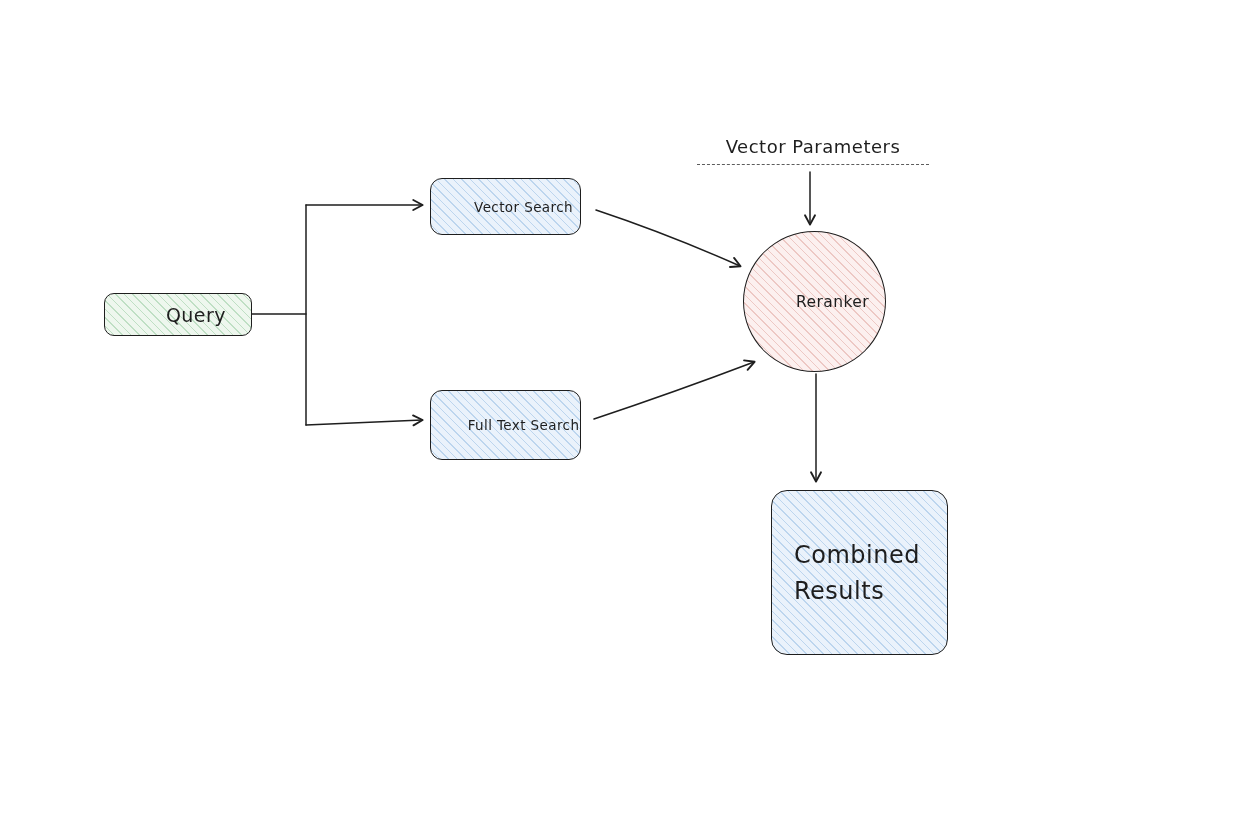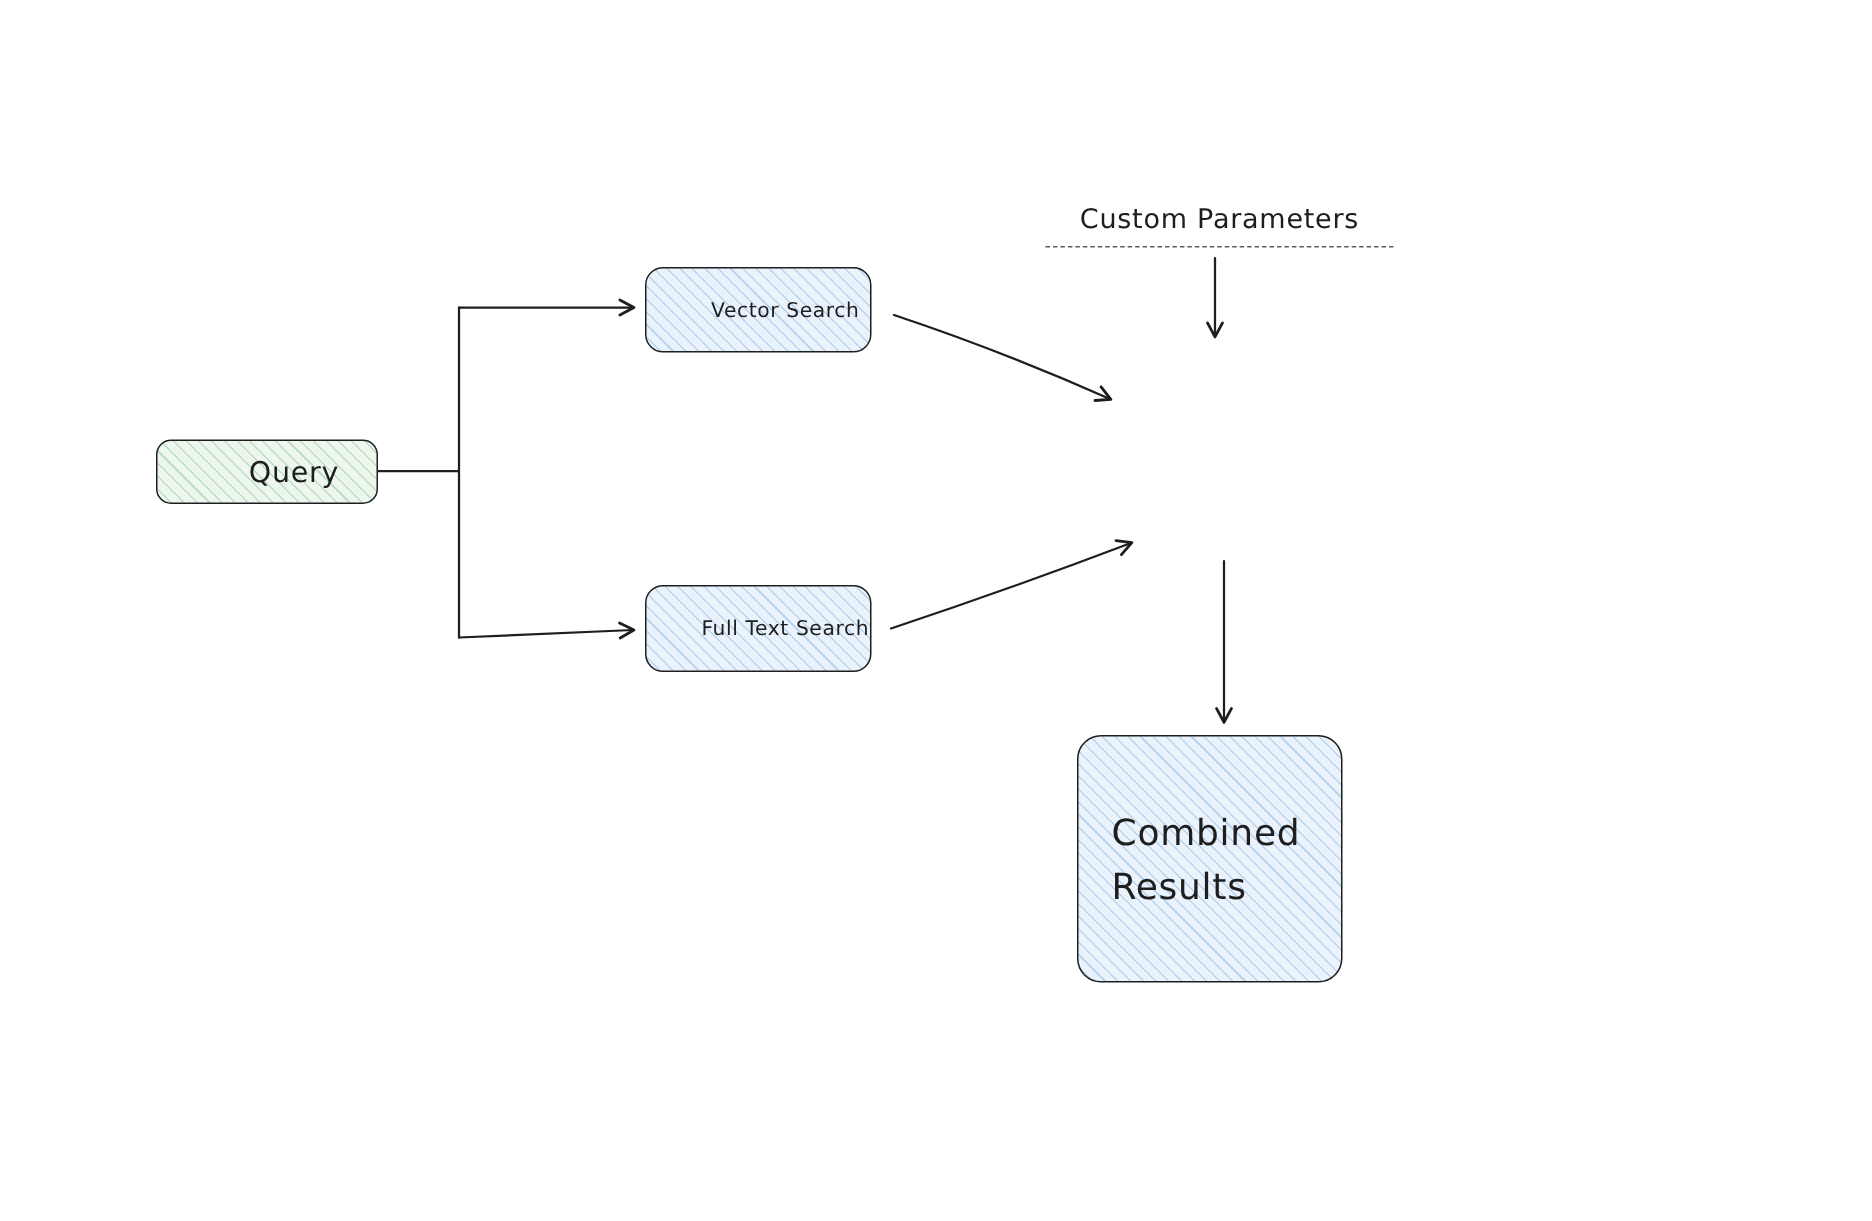--- a/index.html
+++ b/index.html
@@ -82,32 +82,32 @@
     border-radius: 10px;
     font-size: 19px;
     letter-spacing: 0.5px;
   }
   .node-vector-search {
     left: 430px; top: 178px; width: 151px; height: 57px;
     font-size: 13.5px;
     letter-spacing: 0.4px;
   }
   .node-full-text-search {
-    left: 430px; top: 390px; width: 151px; height: 58px;
+    left: 430px; top: 390px; width: 151px; height: 70px;
     font-size: 13.5px;
     letter-spacing: 0.4px;
   }
   .node-reranker {
     left: 743px; top: 231px; width: 143px; height: 141px;
     border-radius: 50%;
     font-size: 15.5px;
     letter-spacing: 0.4px;
   }
   .node-combined-results {
-    left: 718px; top: 490px; width: 177px; height: 165px;
+    left: 771px; top: 490px; width: 177px; height: 165px;
     border-radius: 16px;
     font-size: 24px;
     line-height: 1.5;
     justify-content: flex-start;
     text-align: left;
     padding: 0 18px 0 22px;
     letter-spacing: 0.5px;
   }
 
   .floating-label {
@@ -151,33 +151,36 @@
     </g>
     <g>
       <path d="M810 172 L810 224" marker-end="url(#arrowhead)"></path>
     </g>
     <g>
       <path d="M816 374 L816 481" marker-end="url(#arrowhead)"></path>
     </g>
   </svg>
 
   <div class="floating-label">
-    <span>Custom Parameters</span>
+    <span>Vector Parameters</span>
   </div>
 
   <div class="node rect fill-green node-query">
     <span>Query</span>
   </div>
 
   <div class="node rect fill-blue node-vector-search">
     <span>Vector Search</span>
   </div>
 
   <div class="node rect fill-blue node-full-text-search">
     <span>Full Text Search</span>
   </div>
 
+  <div class="node fill-pink node-reranker">
+    <span>Reranker</span>
+  </div>
 
   <div class="node fill-blue node-combined-results">
     <span>Combined Results</span>
   </div>
 
 </div>
 
 </body></html>

